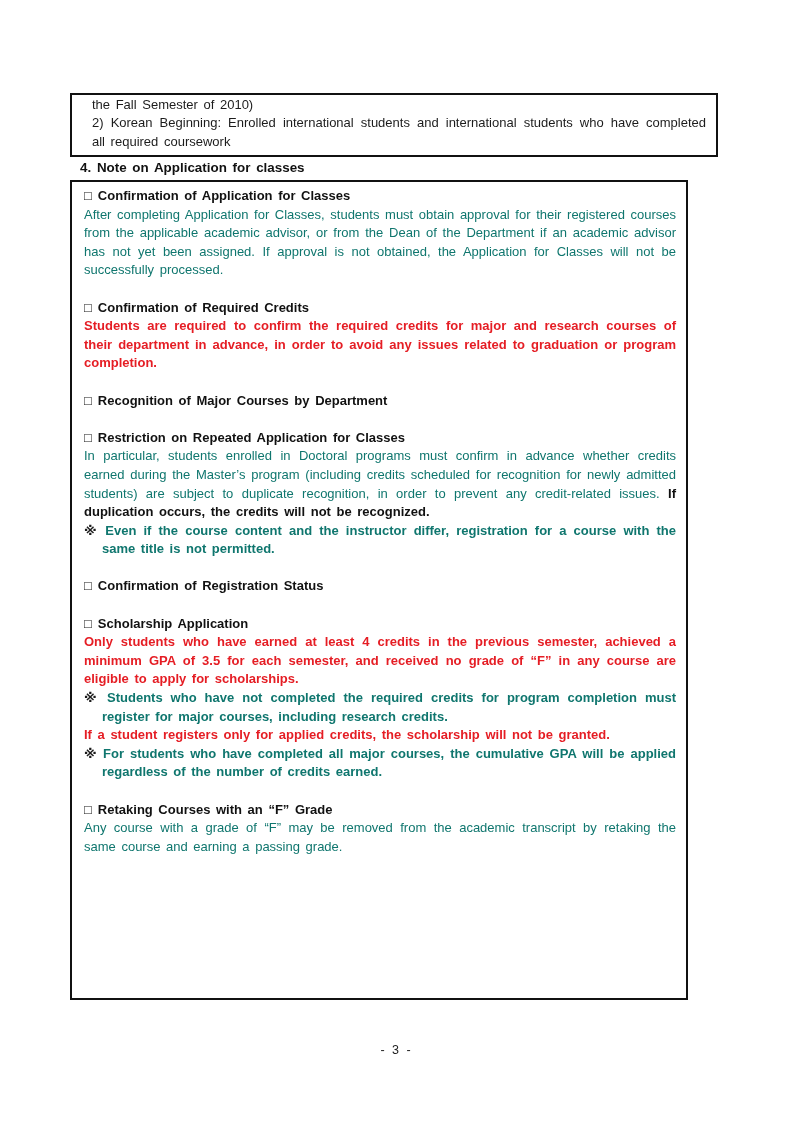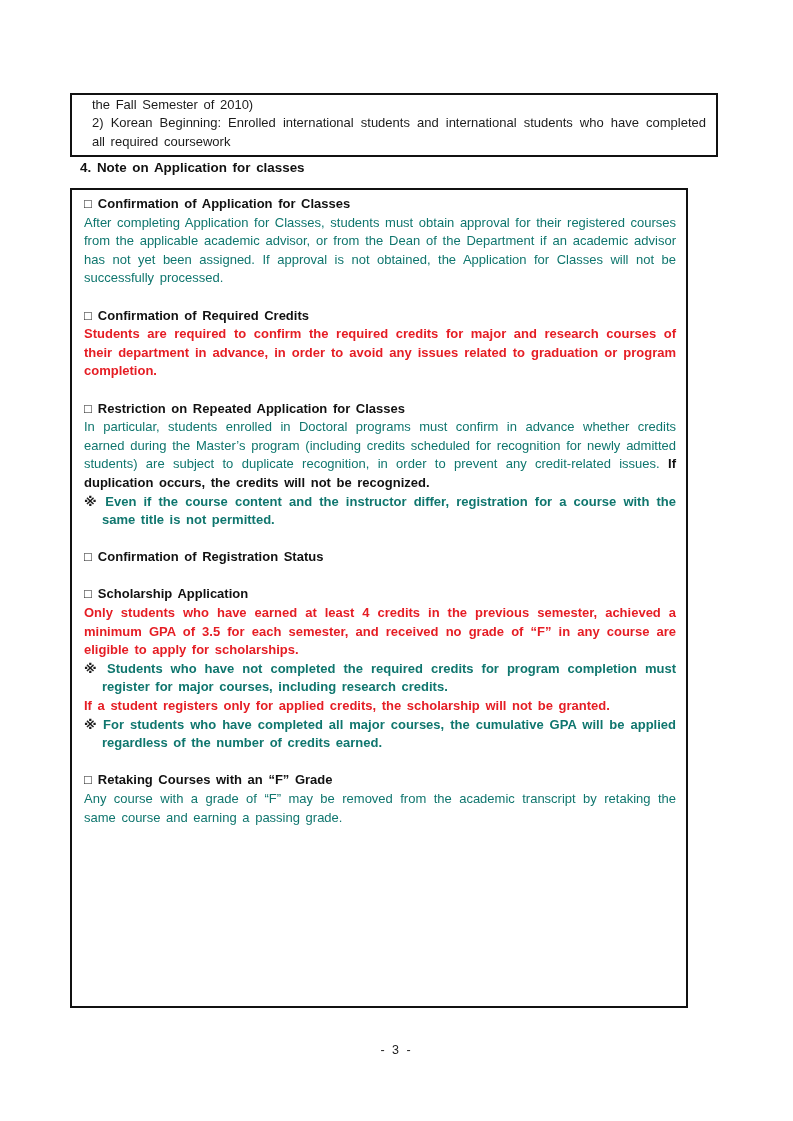--- a/index.html
+++ b/index.html
@@ -34,21 +34,21 @@
     left: 69px; top: 160px;
     font-size: 13.4px;
     font-weight: bold;
     word-spacing: 2px;
     color: #111111;
     margin-left: 11px;
   }
   
   .note-box {
     position: absolute;
-    left: 70px; top: 188px; width: 618px; height: 820px;
+    left: 70px; top: 180px; width: 618px; height: 820px;
     border: 2px solid #111111;
     padding: 5px 10px 6px 12px;
     font-size: 13px;
     line-height: 18.6px;
     overflow: hidden;
   }
   .nb-section { margin-bottom: 18.6px; }
   .nb-section:last-child { margin-bottom: 6px; }
   .nb-title {
     font-weight: bold;
@@ -98,20 +98,21 @@
   <div class="note-box">
       <section class="nb-section">
         <div class="nb-title"><span class="cbx">□</span><span>Confirmation of Application for Classes</span></div>
         <p class="nb-p"><span class="run-normal">After completing Application for Classes, students must obtain approval for their registered courses from the applicable academic advisor, or from the Dean of the Department if an academic advisor has not yet been assigned. If approval is not obtained, the Application for Classes will not be successfully processed.</span></p>
       </section>
       <section class="nb-section">
         <div class="nb-title"><span class="cbx">□</span><span>Confirmation of Required Credits</span></div>
         <p class="nb-p"><span class="run-redbold">Students are required to confirm the required credits for major and research courses of their department in advance, in order to avoid any issues related to graduation or program completion.</span></p>
       </section>
       <section class="nb-section">
+        <div class="nb-title"><span class="cbx">□</span><span>Recognition of Major Courses by Department</span></div>
       </section>
       <section class="nb-section">
         <div class="nb-title"><span class="cbx">□</span><span>Restriction on Repeated Application for Classes</span></div>
         <p class="nb-p"><span class="run-normal">In particular, students enrolled in Doctoral programs must confirm in advance whether credits earned during the Master’s program (including credits scheduled for recognition for newly admitted students) are subject to duplicate recognition, in order to prevent any credit-related issues. </span><span class="run-bold">If duplication occurs, the credits will not be recognized.</span></p>
         <p class="nb-p note"><span>※ </span><span class="run-normal">Even if the course content and the instructor differ, registration for a course with the same title is not permitted.</span></p>
       </section>
       <section class="nb-section">
         <div class="nb-title"><span class="cbx">□</span><span>Confirmation of Registration Status</span></div>
       </section>
       <section class="nb-section">

